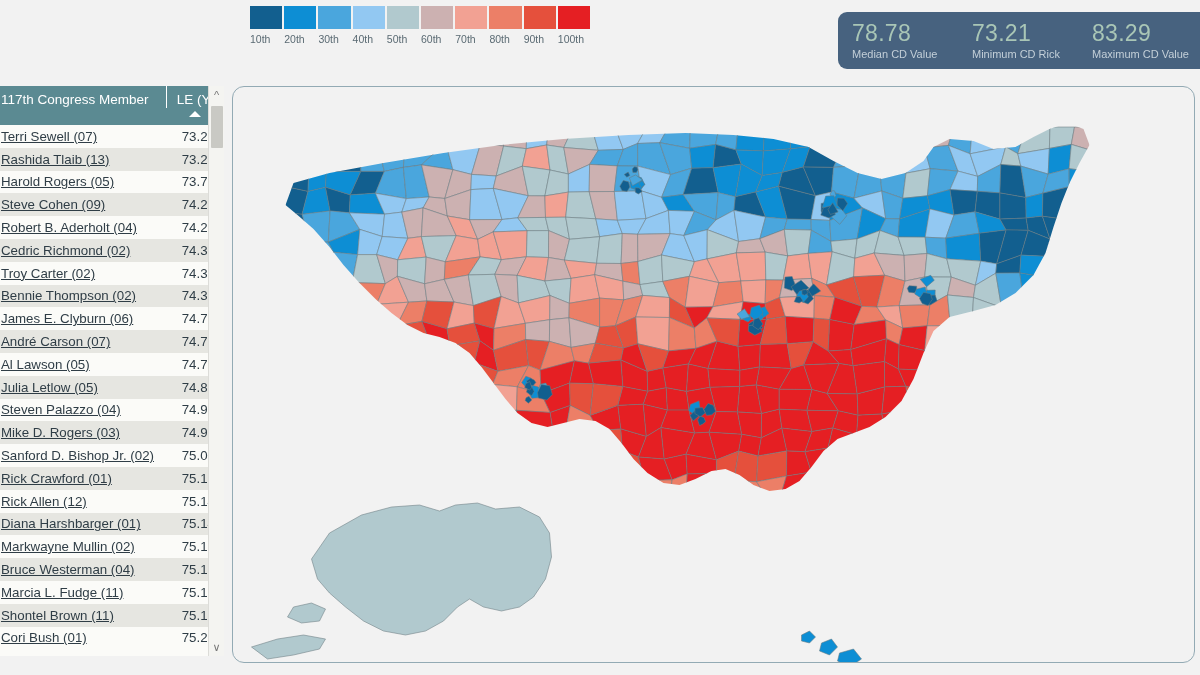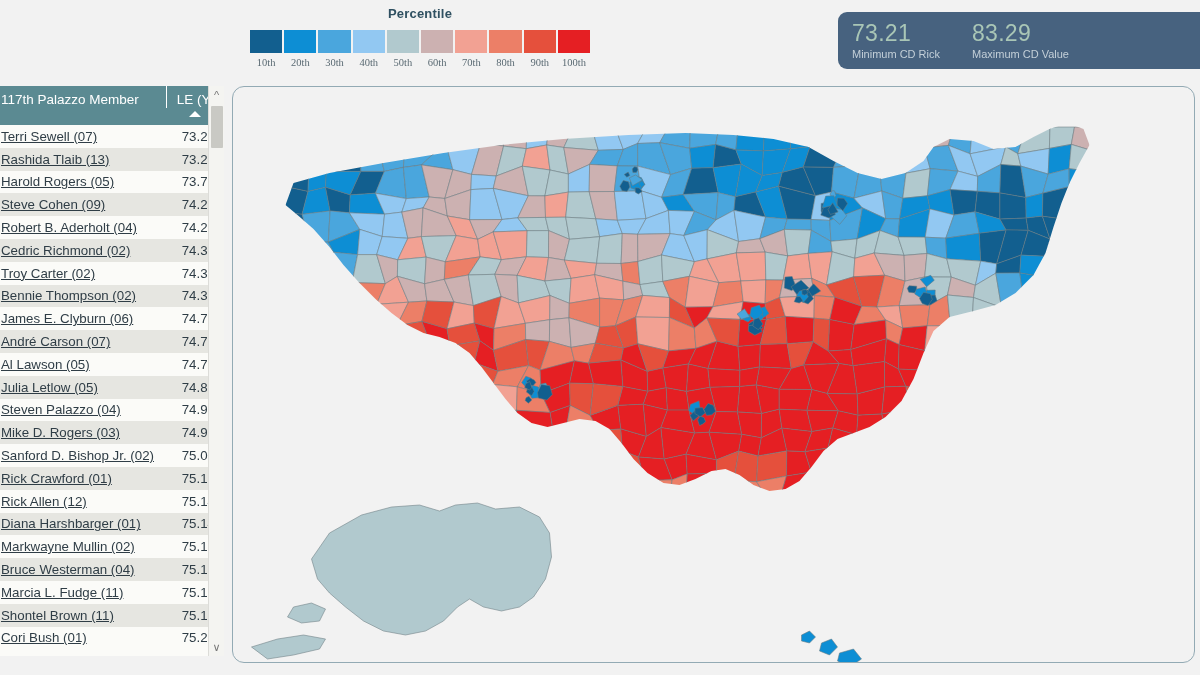--- a/index.html
+++ b/index.html
@@ -16,21 +16,21 @@
     position:absolute; left:250px; top:6px; width:340px;
   }
   #legend-title {
     text-align:center; font-size:13px; font-weight:bold;
     color:#2f5061; margin-bottom:9px; letter-spacing:.2px;
   }
   #legend-swatches { display:flex; gap:2px; }
   .swatch { flex:1; height:23px; }
   #legend-labels { display:flex; gap:2px; margin-top:4px; }
   .swatch-label {
-    flex:1; text-align:center; font-size:10.5px; color:#5a6a73;font-family:Liberation Serif, serif;
+    flex:1; font-size:10.5px; color:#5a6a73;
   }
 
   
   #stats {
     position:absolute; left:838px; top:12px; height:57px;
     width:380px;
     background:#47627f; border-radius:9px;
     display:flex; align-items:center; padding:0 14px; gap:0;
     overflow:hidden;
   }
@@ -98,21 +98,20 @@
     background:#f2f2f2; border:1.5px solid #93aab4; border-radius:12px;
     overflow:hidden;
   }
   #map-svg { width:100%; height:100%; display:block; }
   .cd { stroke:#6b7a80; stroke-width:.55; }
 </style>
 </head>
 <body>
 
 <div id="legend">
-  <div id="legend-title">Percentile</div>
   <div id="legend-swatches">
       <div class="swatch" style="background: rgb(18, 95, 143);"></div>
       <div class="swatch" style="background: rgb(13, 142, 212);"></div>
       <div class="swatch" style="background: rgb(74, 166, 221);"></div>
       <div class="swatch" style="background: rgb(146, 200, 242);"></div>
       <div class="swatch" style="background: rgb(177, 201, 206);"></div>
       <div class="swatch" style="background: rgb(204, 177, 177);"></div>
       <div class="swatch" style="background: rgb(242, 161, 147);"></div>
       <div class="swatch" style="background: rgb(236, 127, 103);"></div>
       <div class="swatch" style="background: rgb(229, 80, 60);"></div>
@@ -127,33 +126,37 @@
       <div class="swatch-label">60th</div>
       <div class="swatch-label">70th</div>
       <div class="swatch-label">80th</div>
       <div class="swatch-label">90th</div>
       <div class="swatch-label">100th</div>
     </div>
 </div>
 
 <div id="stats">
     <div class="stat">
+      <div class="stat-value">78.78</div>
+      <div class="stat-label">Median CD Value</div>
+    </div>
+    <div class="stat">
       <div class="stat-value">73.21</div>
       <div class="stat-label">Minimum CD Rick</div>
     </div>
     <div class="stat">
       <div class="stat-value">83.29</div>
       <div class="stat-label">Maximum CD Value</div>
     </div>
   </div>
 
 <div id="table-panel">
   <div id="table-head">
     <div class="th" id="th-member">
-      <span>117th Palazzo Member</span>
+      <span>117th Congress Member</span>
     </div>
     <div class="th" id="th-le">
       <span>LE (Y)</span>
       <div id="sort-arrow"></div>
     </div>
   </div>
   <div id="table-body">
       <div class="row">
         <div class="cell-name">Terri Sewell (07)</div>
         <div class="cell-val">73.21</div>

